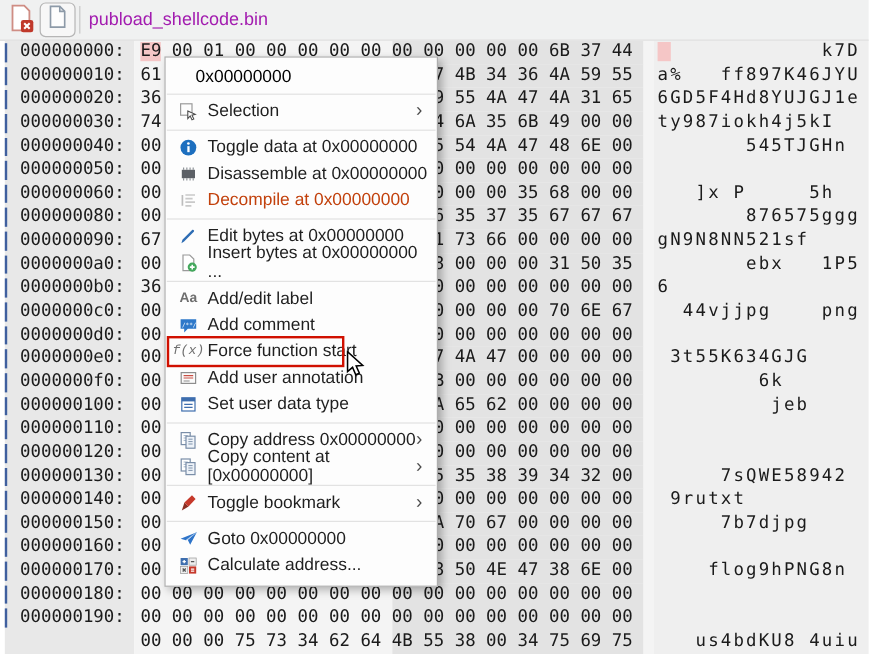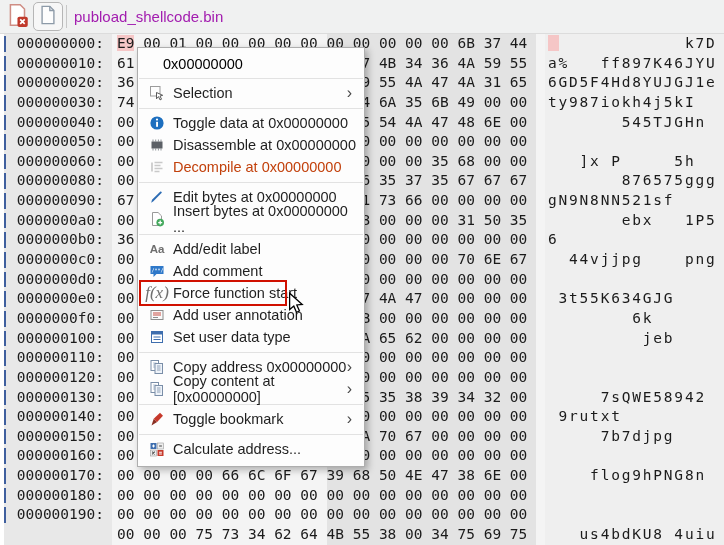--- a/index.html
+++ b/index.html
@@ -31,21 +31,21 @@
     border:1px solid #aeaeae;box-shadow:3px 3px 7px rgba(0,0,0,.28);box-sizing:border-box;
     padding:6px 0;z-index:5}
   .menu-header{height:20px;line-height:20px;padding-left:25px;font-size:14.5px;font-weight:normal;color:#000}
   .msep{height:1px;background:#e2e2e2;margin:3.5px 1px}
   .mi{height:22px;display:flex;align-items:center;padding:0 8px 0 10px;position:relative;font-size:14.5px}
   .mi-icon{width:18px;height:16px;margin-right:7px;flex:none;display:flex;align-items:center;justify-content:center}
   .mi-label{flex:1;color:#1f1f1f}
   .mi.disabled .mi-label{color:#c2410c}
   .mi-sub{color:#4a4a4a;font-size:16px;line-height:16px;padding-right:4px}
   .ticon{font-size:11.5px;color:#6f6f6f;font-weight:bold;font-family:"Liberation Sans",sans-serif}
-  .ticon.fx{font-style:italic;font-weight:normal;font-family:Liberation Serif, serif;font-size:17px}
+  .ticon.fx{font-style:italic;font-weight:normal;font-family:Liberation Mono, monospace;font-size:11px}
   .hlbox{position:absolute;left:1px;top:-2px;width:144px;height:22px;border:2px solid #d01000;pointer-events:none}
   
   .cursor{position:absolute;left:286px;top:292px;z-index:9}
 </style>
 </head>
 <body>
 
 <div class="tabbar">
   <div class="btn-close">
     <span>
@@ -294,20 +294,29 @@
             <path d="M4.7 7.7l6.3-5.9 3 3-5.9 6.3z" fill="#c6392b"></path>
           </svg>
         </span>
         <span class="mi-label">Toggle bookmark</span>
         <span class="mi-sub">›</span>
       </div>
       <div class="msep"></div>
       <div class="mi">
         <span class="mi-icon">
           <svg width="16" height="16" viewBox="0 0 16 16">
+            <path d="M15 2.5L1.5 8l4.4 1.2zM15 2.5L9.5 13l-2-4z" fill="#2e74c9"></path>
+            <path d="M15 2.5l-9 6.7" stroke="#9cc0e8" stroke-width=".6"></path>
+          </svg>
+        </span>
+        <span class="mi-label">Goto 0x00000000</span>
+      </div>
+      <div class="mi">
+        <span class="mi-icon">
+          <svg width="16" height="16" viewBox="0 0 16 16">
             <rect x="1.5" y="2" width="6" height="6" fill="#3e6eae"></rect>
             <rect x="8.5" y="2" width="6" height="6" fill="#eee" stroke="#999" stroke-width=".6"></rect>
             <rect x="1.5" y="9" width="6" height="6" fill="#eee" stroke="#999" stroke-width=".6"></rect>
             <rect x="8.5" y="9" width="6" height="6" fill="#c6392b"></rect>
             <g stroke="#fff" stroke-width="1.1">
               <path d="M4.5 3.6v2.8M3.1 5h2.8"></path>
               <path d="M10.1 11.2h2.8M10.1 13h2.8"></path>
             </g>
             <g stroke="#555" stroke-width="1.1">
               <path d="M10.1 5h2.8"></path>

